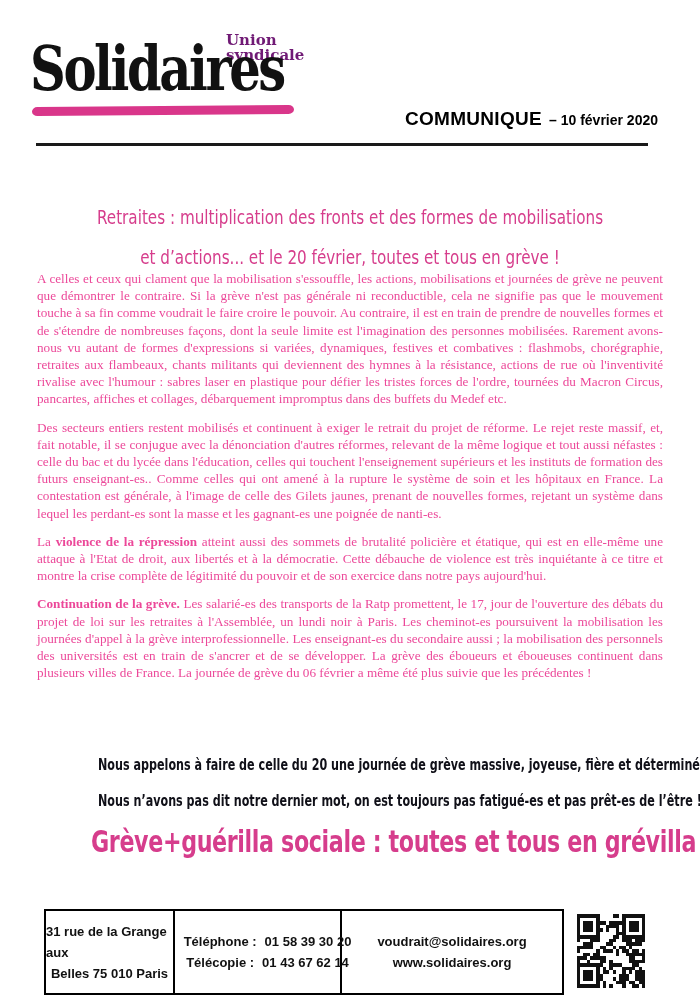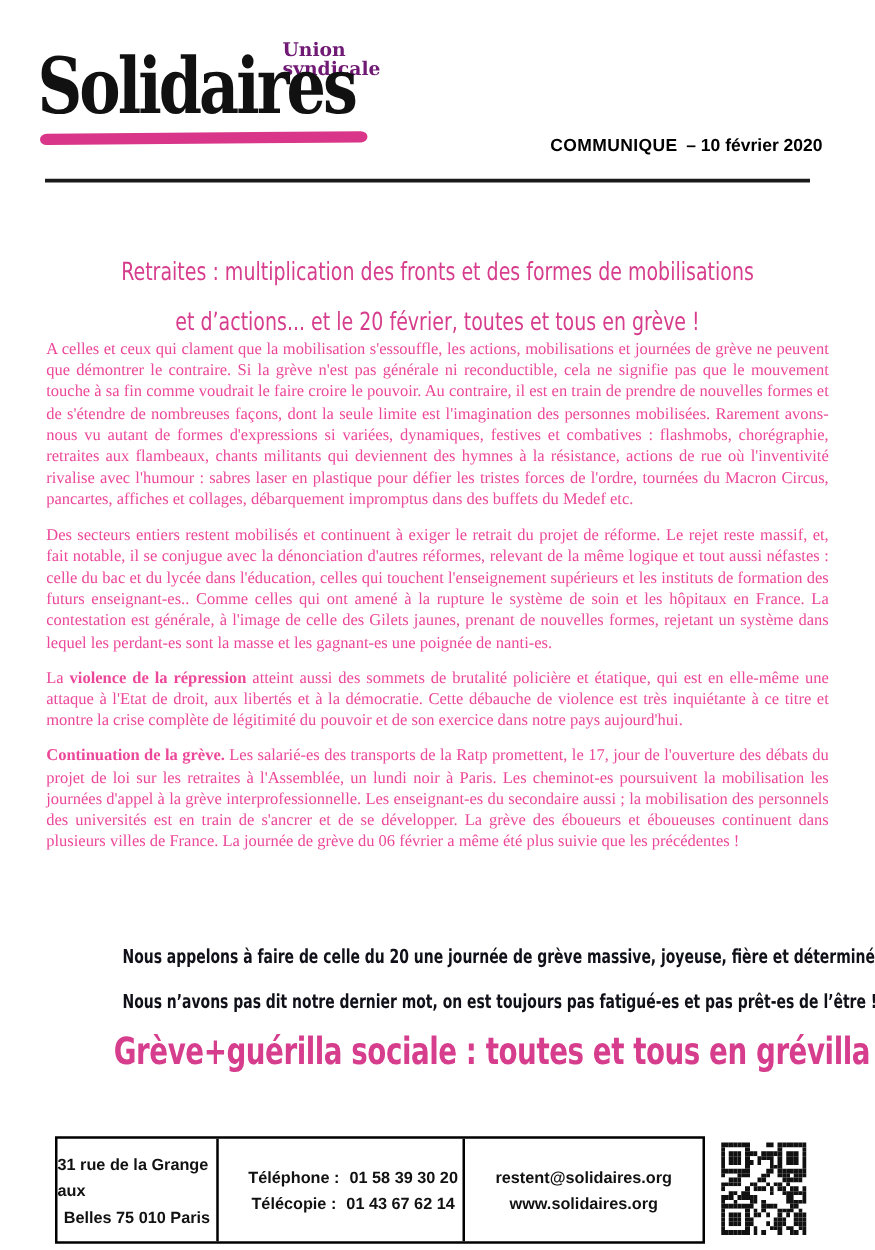--- a/index.html
+++ b/index.html
@@ -9,21 +9,21 @@
   
   .logo-wordmark{position:absolute;left:30px;top:38px;font-family:"DejaVu Serif",serif;font-weight:bold;
         font-size:62px;line-height:1;letter-spacing:-3px;color:#111;
         transform:scaleX(0.80);transform-origin:left top;white-space:nowrap;}
   .union-label{position:absolute;left:226px;top:33px;font-family:"DejaVu Serif",serif;font-weight:bold;
         font-size:15px;line-height:15px;color:#701a75;}
   .brush{position:absolute;left:32px;top:106px;width:262px;height:9px;background:#d9368a;
         border-radius:6px/5px;transform:rotate(-0.5deg);}
   .communique{position:absolute;top:108px;right:42px;display:flex;align-items:baseline;gap:7px;
         font-family:"Liberation Sans",sans-serif;font-weight:bold;color:#000;white-space:nowrap;}
-  .communique .label{font-size:14px;letter-spacing:0.3px;}
+  .communique .label{font-size:19px;letter-spacing:0.3px;}
   .communique .date{font-size:14px;}
   .header-rule{position:absolute;left:36px;top:143px;width:612px;height:3px;background:#1a1a1a;}
 
   
   .doc-title{position:absolute;top:197px;left:0;width:700px;text-align:center;
         font-family:"DejaVu Sans",sans-serif;font-weight:normal;color:#d63d8c;}
   .doc-title .t-line{font-size:20px;line-height:40px;transform:scaleX(0.76);transform-origin:center;white-space:nowrap;}
 
   
   .body-text{position:absolute;top:270px;left:37px;width:626px;text-align:justify;
@@ -43,21 +43,21 @@
         font-family:"DejaVu Sans",sans-serif;font-weight:bold;color:#d63d8c;}
   .headline .h-line{font-size:30px;transform:scaleX(0.74);transform-origin:center;white-space:nowrap;letter-spacing:-0.5px;}
 
   
   .footer-box{position:absolute;left:44px;top:909px;width:520px;height:86px;border:2px solid #000;
         display:flex;box-sizing:border-box;background:#fff;}
   .footer-cell{display:flex;flex-direction:column;justify-content:center;align-items:center;
         font-family:"Liberation Sans",sans-serif;font-weight:bold;font-size:13px;line-height:21px;color:#111;
         box-sizing:border-box;}
   .fc-1{width:129px;border-right:2px solid #000;}
-  .fc-2{width:197px;border-right:2px solid #000;padding-left:20px;}
+  .fc-2{width:167px;border-right:2px solid #000;padding-left:20px;}
   .fc-3{flex:1;}
   .fline{display:flex;gap:8px;white-space:nowrap;}
   .qr{position:absolute;left:577px;top:914px;width:68px;height:74px;
       display:grid;grid-template-columns:repeat(21,1fr);grid-template-rows:repeat(21,1fr);}
   .qr-d{background:#111;}
   .qr-l{background:#fff;}
 </style>
 </head>
 <body>
 
@@ -108,21 +108,21 @@
       <div class="fline">
         <span>Téléphone :</span>
         <span>01 58 39 30 20</span>
       </div>
       <div class="fline">
         <span>Télécopie :</span>
         <span>01 43 67 62 14</span>
       </div>
     </div>
     <div class="footer-cell fc-3">
-      <div>restent@solidaires.org</div>
+      <div>voudrait@solidaires.org</div>
       <div>www.solidaires.org</div>
     </div>
   </div>
   <div class="qr">
       <div class="qr-d"></div>
       <div class="qr-d"></div>
       <div class="qr-d"></div>
       <div class="qr-d"></div>
       <div class="qr-d"></div>
       <div class="qr-d"></div>

